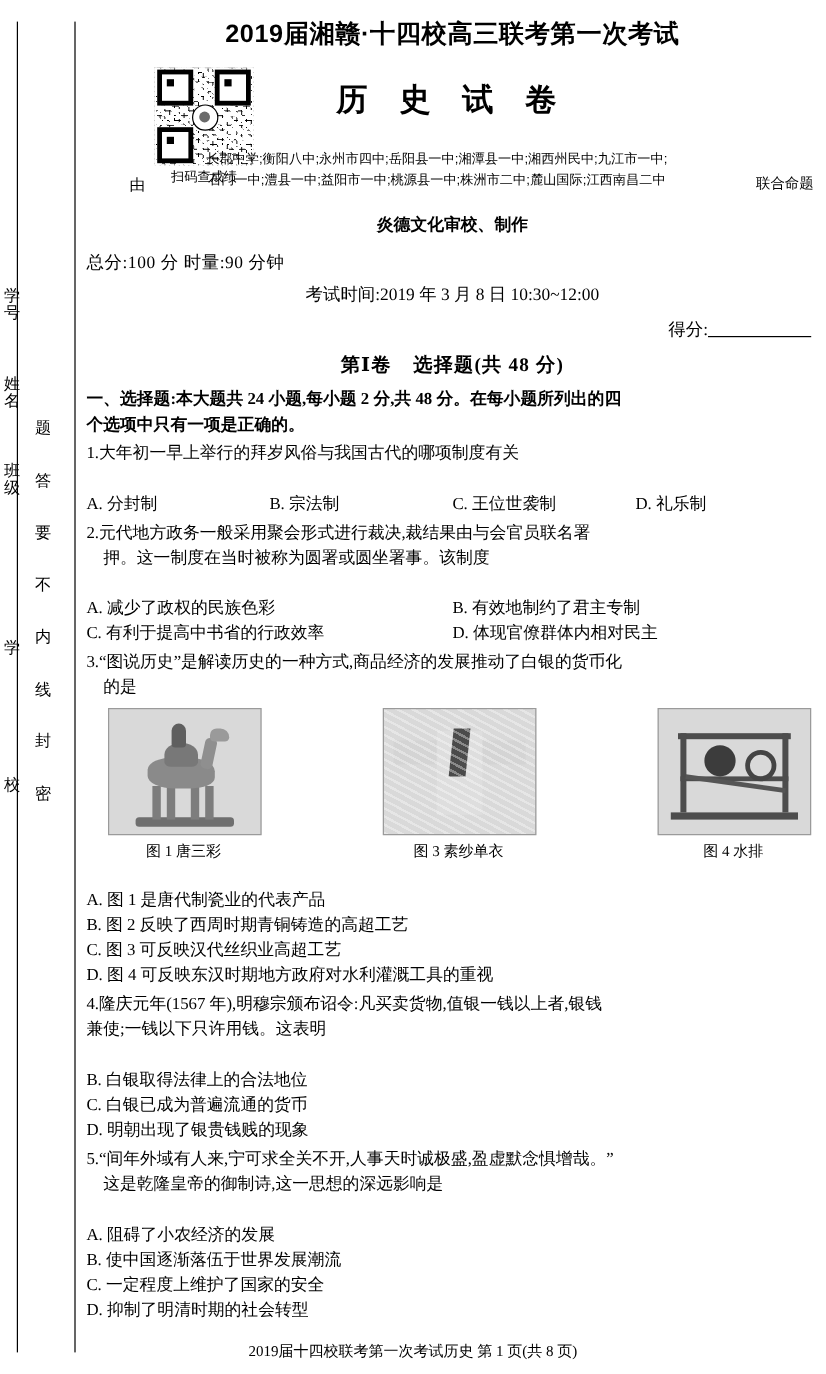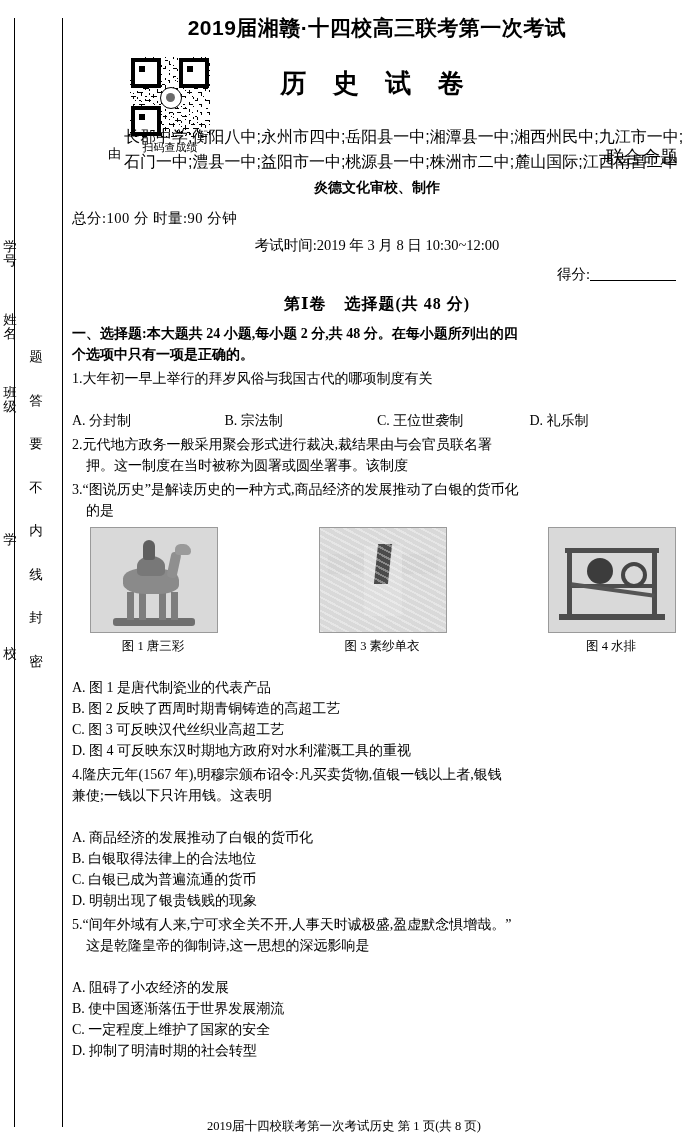--- a/index.html
+++ b/index.html
@@ -161,27 +161,27 @@
   .schools .lines {
     position: absolute;
     left: 52px;
     top: 0;
     width: 480px;
     text-align: center;
   }
   .schools .lines .ln {
     line-height: 1.55;
     white-space: nowrap;
-    font-size: 16px;
+    font-size: 11px;
   }
   .schools .joint {
     position: absolute;
     right: 4px;
     top: 20px;
-    font-size: 18px;
+    font-size: 12px;
   }
   .maker {
     text-align: center;
     font-size: 14px;
     font-weight: bold;
     margin-top: 2px;
   }
   .score-time {
     text-align: left;
     font-size: 14.5px;
@@ -527,20 +527,28 @@
       <span class="opts row-4">
         <span class="opt-row">
           <span class="o">A. 分封制</span><span class="o">B. 宗法制</span><span class="o">C. 王位世袭制</span><span class="o">D. 礼乐制</span>
         </span>
       </span>
     </div>
 
     <div class="q">
       <span class="stem"><span>2.</span><span>元代地方政务一般采用聚会形式进行裁决,裁结果由与会官员联名署</span></span>
       <span class="stem2">押。这一制度在当时被称为圆署或圆坐署事。该制度</span>
+      <span class="opts row-2">
+        <span class="opt-row">
+          <span class="o">A. 减少了政权的民族色彩</span><span class="o">B. 有效地制约了君主专制</span>
+        </span>
+        <span class="opt-row">
+          <span class="o">C. 有利于提高中书省的行政效率</span><span class="o">D. 体现官僚群体内相对民主</span>
+        </span>
+      </span>
     </div>
 
     <div class="q">
       <span class="stem"><span>3.</span><span>“图说历史”是解读历史的一种方式,商品经济的发展推动了白银的货币化</span></span>
       <span class="stem2">的是</span>
 
       <div class="figures">
         <div class="fig">
           <div class="frame f1">
             <div class="base"></div>
@@ -589,21 +597,20 @@
         <span class="opt-row">B. 图 2 反映了西周时期青铜铸造的高超工艺</span>
         <span class="opt-row">C. 图 3 可反映汉代丝织业高超工艺</span>
         <span class="opt-row">D. 图 4 可反映东汉时期地方政府对水利灌溉工具的重视</span>
       </span>
     </div>
 
     <div class="q">
       <span class="stem"><span>4.</span><span>隆庆元年(1567 年),明穆宗颁布诏令:凡买卖货物,值银一钱以上者,银钱</span></span>
       <span class="stem2" style="padding-left:0">兼使;一钱以下只许用钱。这表明</span>
       <span class="opts">
-        <span class="opt-row">A. 商品经济的发展推动了白银的货币化</span>
         <span class="opt-row">B. 白银取得法律上的合法地位</span>
         <span class="opt-row">C. 白银已成为普遍流通的货币</span>
         <span class="opt-row">D. 明朝出现了银贵钱贱的现象</span>
       </span>
     </div>
 
     <div class="q">
       <span class="stem"><span>5.</span><span>“间年外域有人来,宁可求全关不开,人事天时诚极盛,盈虚默念惧增哉。”</span></span>
       <span class="stem2">这是乾隆皇帝的御制诗,这一思想的深远影响是</span>
       <span class="opts">

